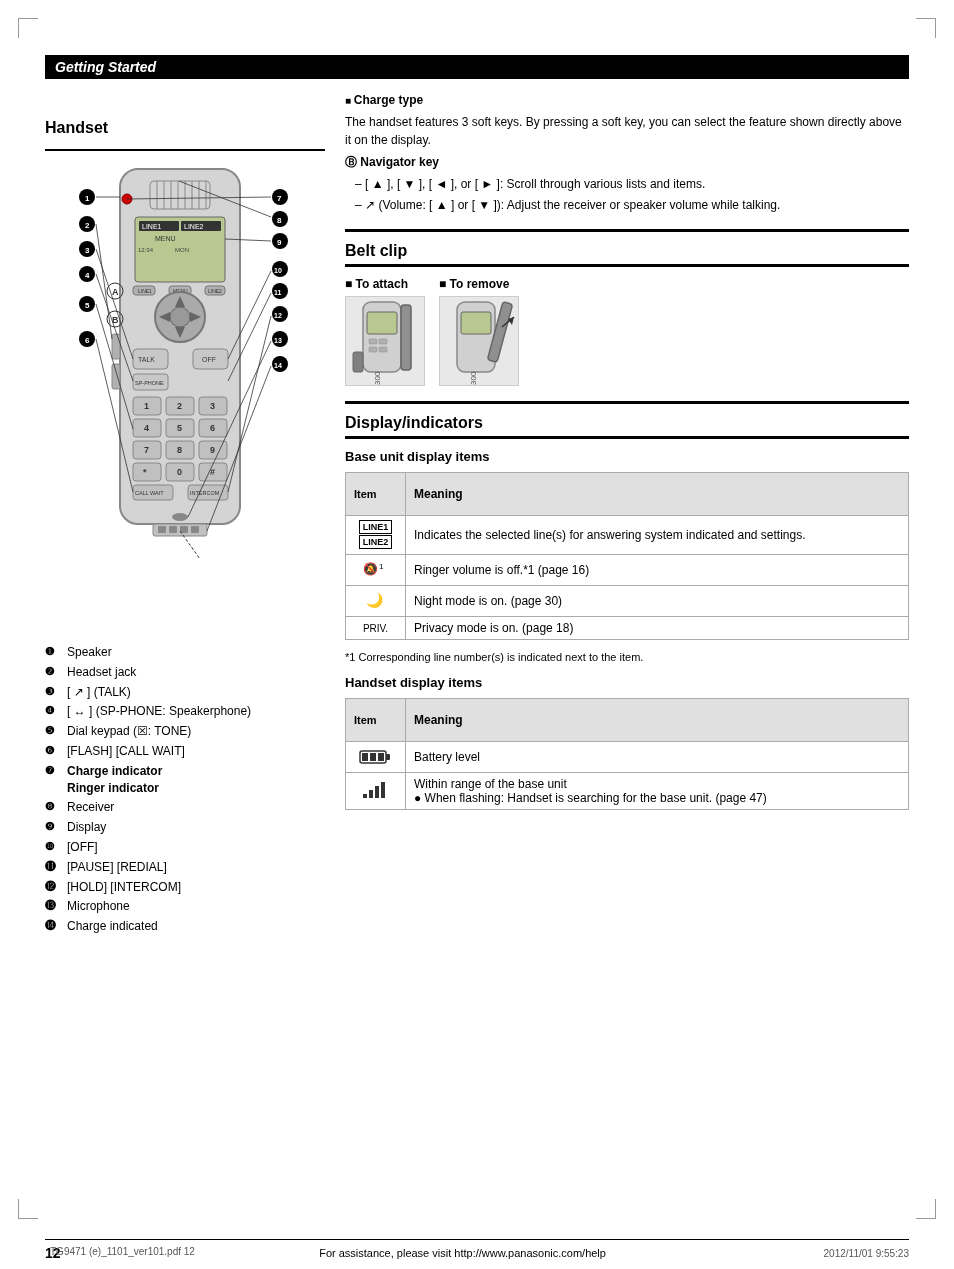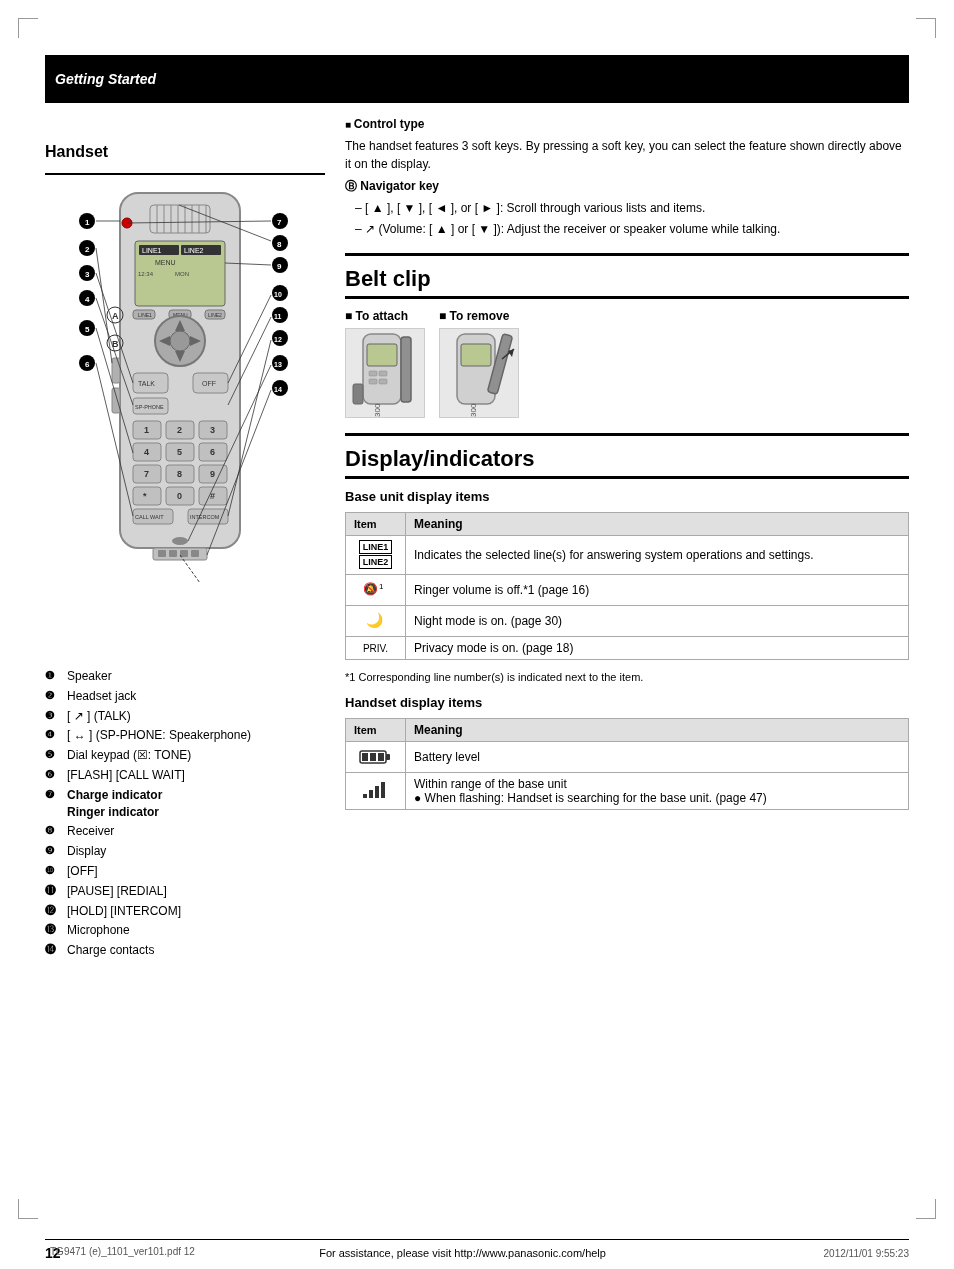--- a/index.html
+++ b/index.html
@@ -31,21 +31,21 @@
       top: 55px;
       left: 45px;
       right: 45px;
       bottom: 55px;
     }
 
     
     .section-header {
       background: #000;
       color: #fff;
-      padding: 16px 10px;
+      padding: 4px 10px;
       font-size: 14px;
       font-style: italic;
       font-weight: bold;
       margin-bottom: 12px;
     }
 
     
     .two-col {
       display: flex;
       gap: 20px;
@@ -110,21 +110,21 @@
       font-size: 12px;
       line-height: 1.5;
       margin-bottom: 3px;
     }
 
     .control-type-section ul li::before {
       content: "– ";
     }
 
     .section-title-large {
-      font-size: 22px;
+      font-size: 16px;
       font-weight: bold;
       border-bottom: 3px solid #000;
       padding-bottom: 4px;
       margin-bottom: 10px;
     }
 
     .subsection-title {
       font-size: 13px;
       font-weight: bold;
       margin-bottom: 8px;
@@ -167,21 +167,21 @@
     .indicators-table {
       width: 100%;
       border-collapse: collapse;
       margin-bottom: 10px;
       font-size: 12px;
     }
 
     .indicators-table th {
       background: #e0e0e0;
       border: 1px solid #aaa;
-      padding: 4px 8px;
+      padding: 14px 8px;
       text-align: left;
       font-weight: bold;
     }
 
     .indicators-table td {
       border: 1px solid #aaa;
       padding: 4px 8px;
       vertical-align: middle;
     }
 
@@ -478,31 +478,31 @@
         <li>
           <span class="num">⓬</span>
           <span>[HOLD] [INTERCOM]</span>
         </li>
         <li>
           <span class="num">⓭</span>
           <span>Microphone</span>
         </li>
         <li>
           <span class="num">⓮</span>
-          <span>Charge contacts</span>
+          <span>Charge indicated</span>
         </li>
       </ul>
     </div>
 
     <div class="right-col">
 
       <div class="control-type-section">
         <p>
           <span class="sq-bullet"></span>
-          <strong>Control type</strong>
+          <strong>Charge type</strong>
         </p>
         <p>The handset features 3 soft keys. By pressing a soft key, you can select the feature shown directly above it on the display.</p>
         <p>
           <strong>Ⓑ Navigator key</strong>
         </p>
         <ul>
           <li>[ ▲ ], [ ▼ ], [ ◄ ], or [ ► ]: Scroll through various lists and items.</li>
           <li>↗ (Volume: [ ▲ ] or [ ▼ ]): Adjust the receiver or speaker volume while talking.</li>
         </ul>
       </div>
@@ -569,21 +569,21 @@
               <th class="item-cell">Item</th>
               <th>Meaning</th>
             </tr>
           </thead>
           <tbody>
             <tr>
               <td class="item-cell">
                 <div class="line-box">LINE1</div><br>
                 <div class="line-box">LINE2</div>
               </td>
-              <td>Indicates the selected line(s) for answering system operations and settings.</td>
+              <td>Indicates the selected line(s) for answering system indicated and settings.</td>
             </tr>
             <tr>
               <td class="item-cell">
                 <svg width="30" height="20">
                   <text x="2" y="14" font-size="12">🔕</text>
                   <text x="18" y="10" font-size="8">1</text>
                 </svg>
               </td>
               <td>Ringer volume is off.*1 (page 16)</td>
             </tr>

